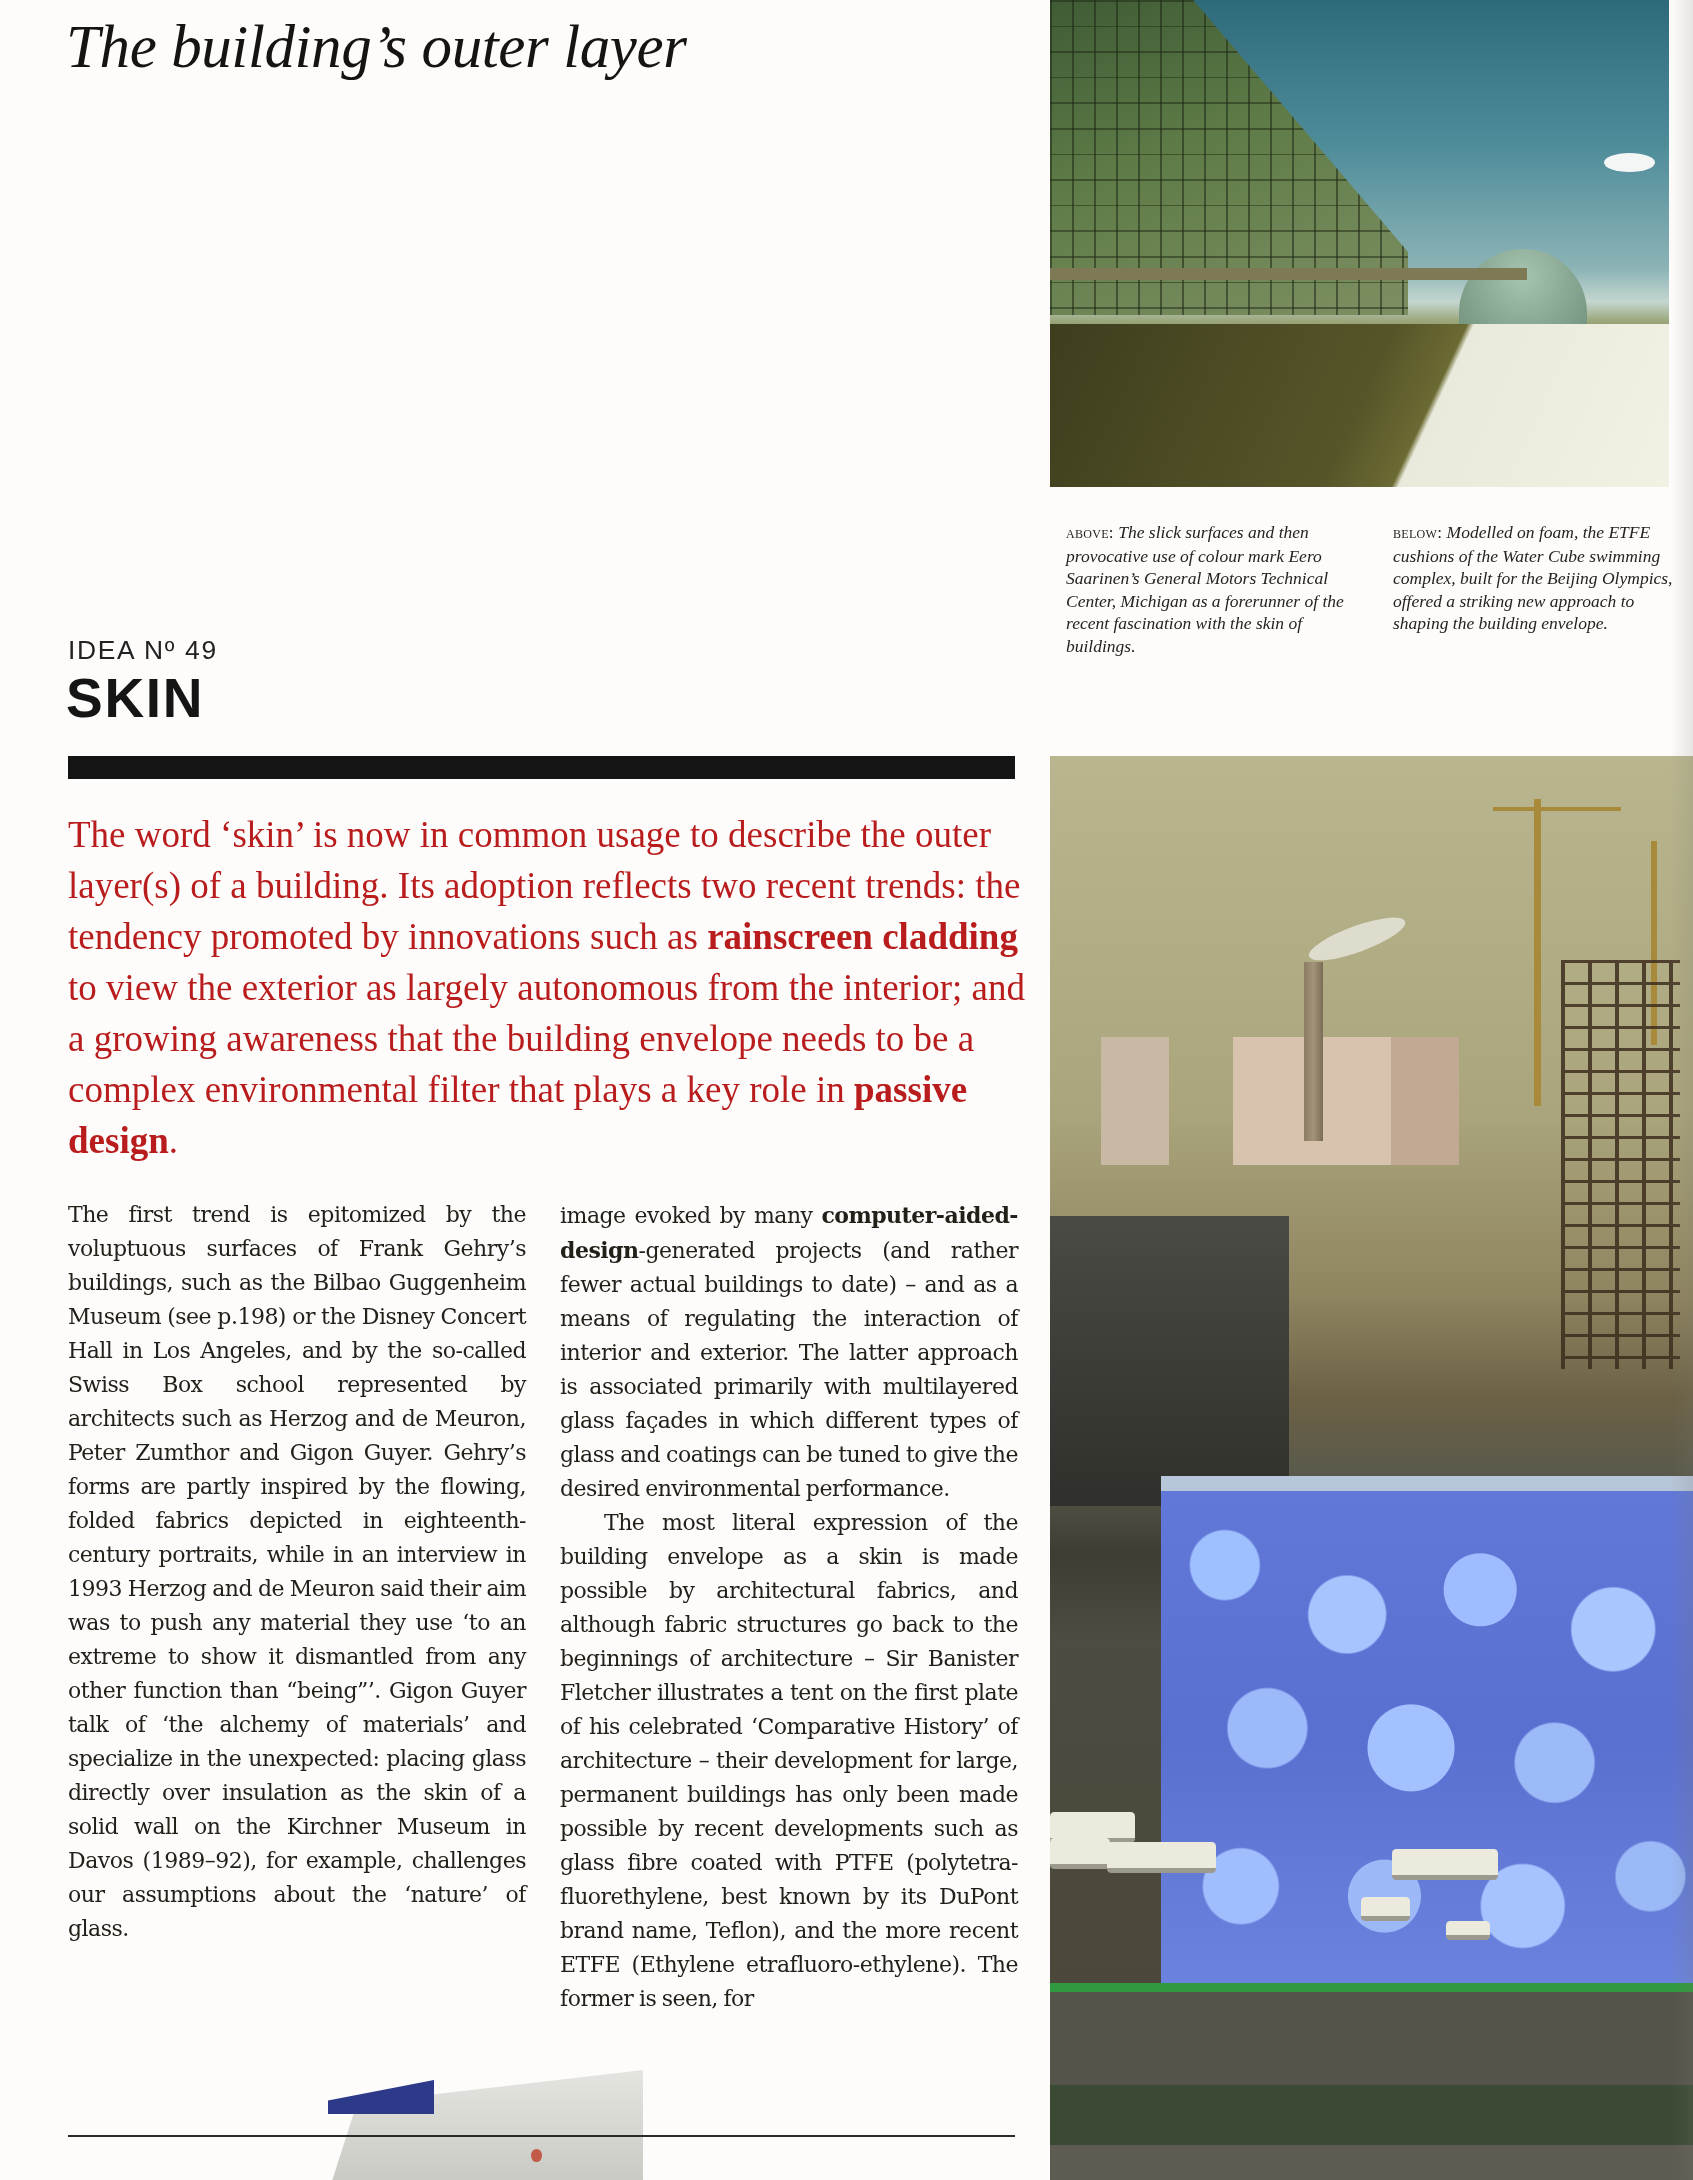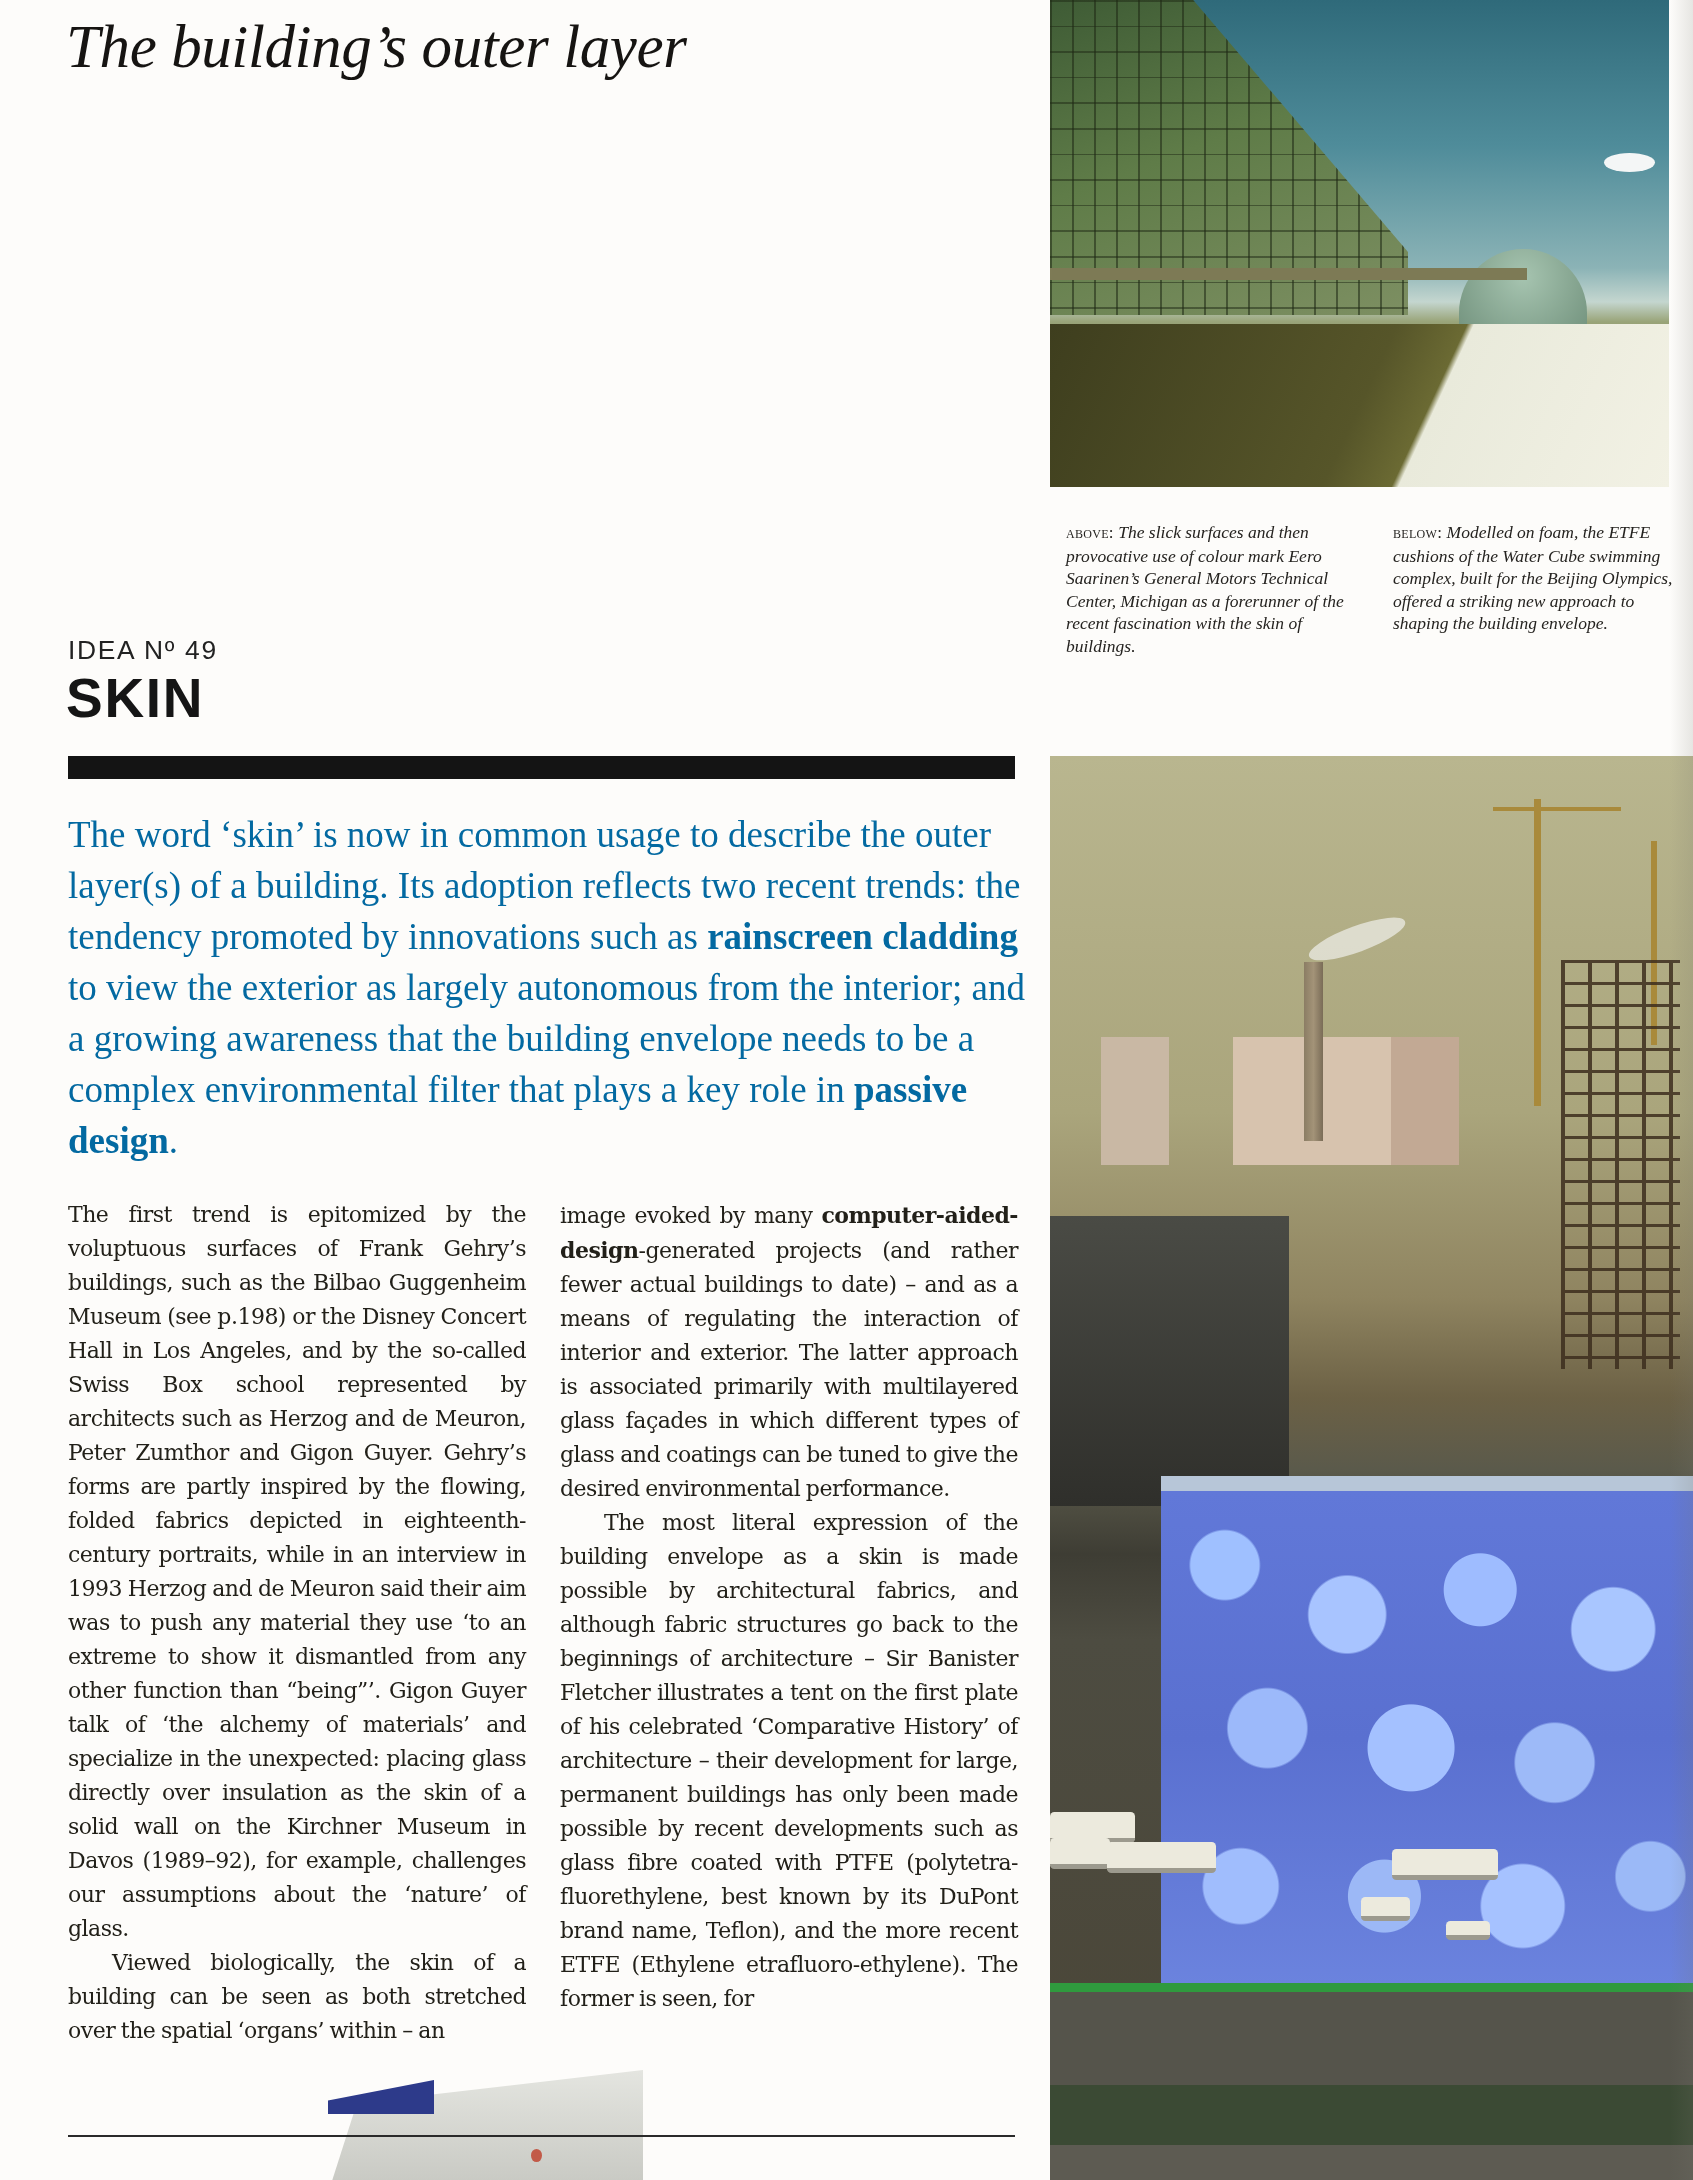--- a/index.html
+++ b/index.html
@@ -36,21 +36,21 @@
     }
     .rule-bar {
       left: 68px; top: 756px; width: 947px; height: 23px;
       background: #141414;
     }
 
     .lede {
       left: 68px; top: 809px; width: 963px;
       font-family: "Liberation Serif", serif;
       font-size: 37px; line-height: 51px;
-      color: #0369a1;
+      color: #b91c1c;
     }
     .lede b { font-weight: bold; }
 
     .col {
       top: 1198px; width: 458px;
       font-family: "DejaVu Serif", serif;
       font-size: 22px; line-height: 34px;
       text-align: justify;
       color: #222019;
       letter-spacing: -0.5px;
@@ -217,21 +217,20 @@
 </div>
 
 <div class="abs idea-no">IDEA Nº 49</div>
 <div class="abs idea-title">SKIN</div>
 <div class="abs rule-bar"></div>
 
 <div class="abs lede"><span>The word ‘skin’ is now in common usage to describe the outer layer(s) of a building. Its adoption reflects two recent trends: the tendency promoted by innovations such as </span><b>rainscreen cladding</b><span> to view the exterior as largely autonomous from the interior; and a growing awareness that the building envelope needs to be a complex environmental filter that plays a key role in </span><b>passive design</b><span>.</span></div>
 
 <div class="abs col col-1">
   <p>The first trend is epitomized by the voluptuous surfaces of Frank Gehry’s buildings, such as the Bilbao Guggenheim Museum (see p.198) or the Disney Concert Hall in Los Angeles, and by the so-called Swiss Box school represented by architects such as Herzog and de Meuron, Peter Zumthor and Gigon Guyer. Gehry’s forms are partly inspired by the flowing, folded fabrics depicted in eighteenth-century portraits, while in an interview in 1993 Herzog and de Meuron said their aim was to push any material they use ‘to an extreme to show it dismantled from any other function than “being”’. Gigon Guyer talk of ‘the alchemy of materials’ and specialize in the unexpected: placing glass directly over insulation as the skin of a solid wall on the Kirchner Museum in Davos (1989–92), for example, challenges our assumptions about the ‘nature’ of glass.</p>
-  <p class="indent">Viewed biologically, the skin of a building can be seen as both stretched over the spatial ‘organs’ within – an</p>
 </div>
 <div class="abs col col-2">
   <p><span>image evoked by many </span><b>computer-aided-design</b><span>-generated projects (and rather fewer actual buildings to date) – and as a means of regulating the interaction of interior and exterior. The latter approach is associated primarily with multilayered glass façades in which different types of glass and coatings can be tuned to give the desired environmental performance.</span></p>
   <p class="indent">The most literal expression of the building envelope as a skin is made possible by architectural fabrics, and although fabric structures go back to the beginnings of architecture – Sir Banister Fletcher illustrates a tent on the first plate of his celebrated ‘Comparative History’ of architecture – their development for large, permanent buildings has only been made possible by recent developments such as glass fibre coated with PTFE (polytetra-fluorethylene, best known by its DuPont brand name, Teflon), and the more recent ETFE (Ethylene etrafluoro-ethylene). The former is seen, for</p>
 </div>
 
 <div class="abs photo-bottom">
   <div class="wc-skyline"></div>
   <div class="wc-smoke"></div>
   <div class="wc-chimney"></div>

